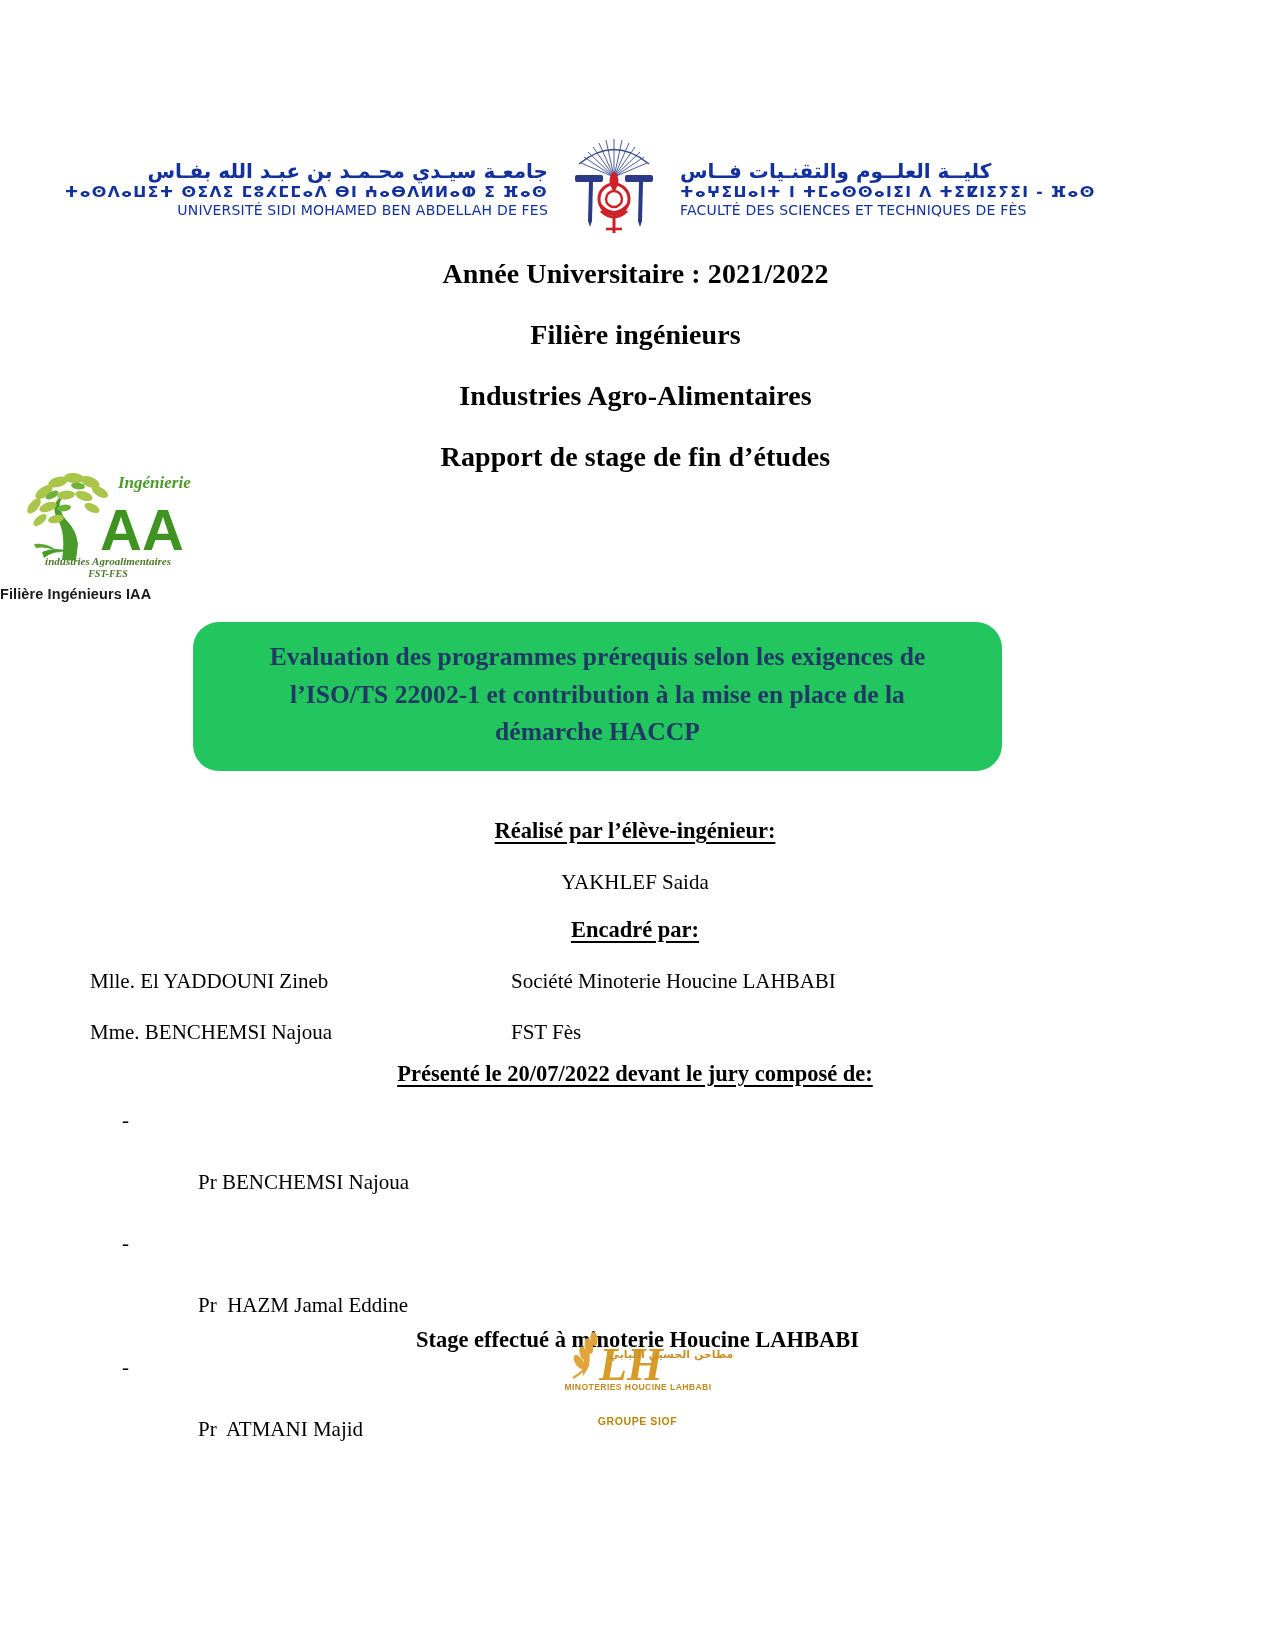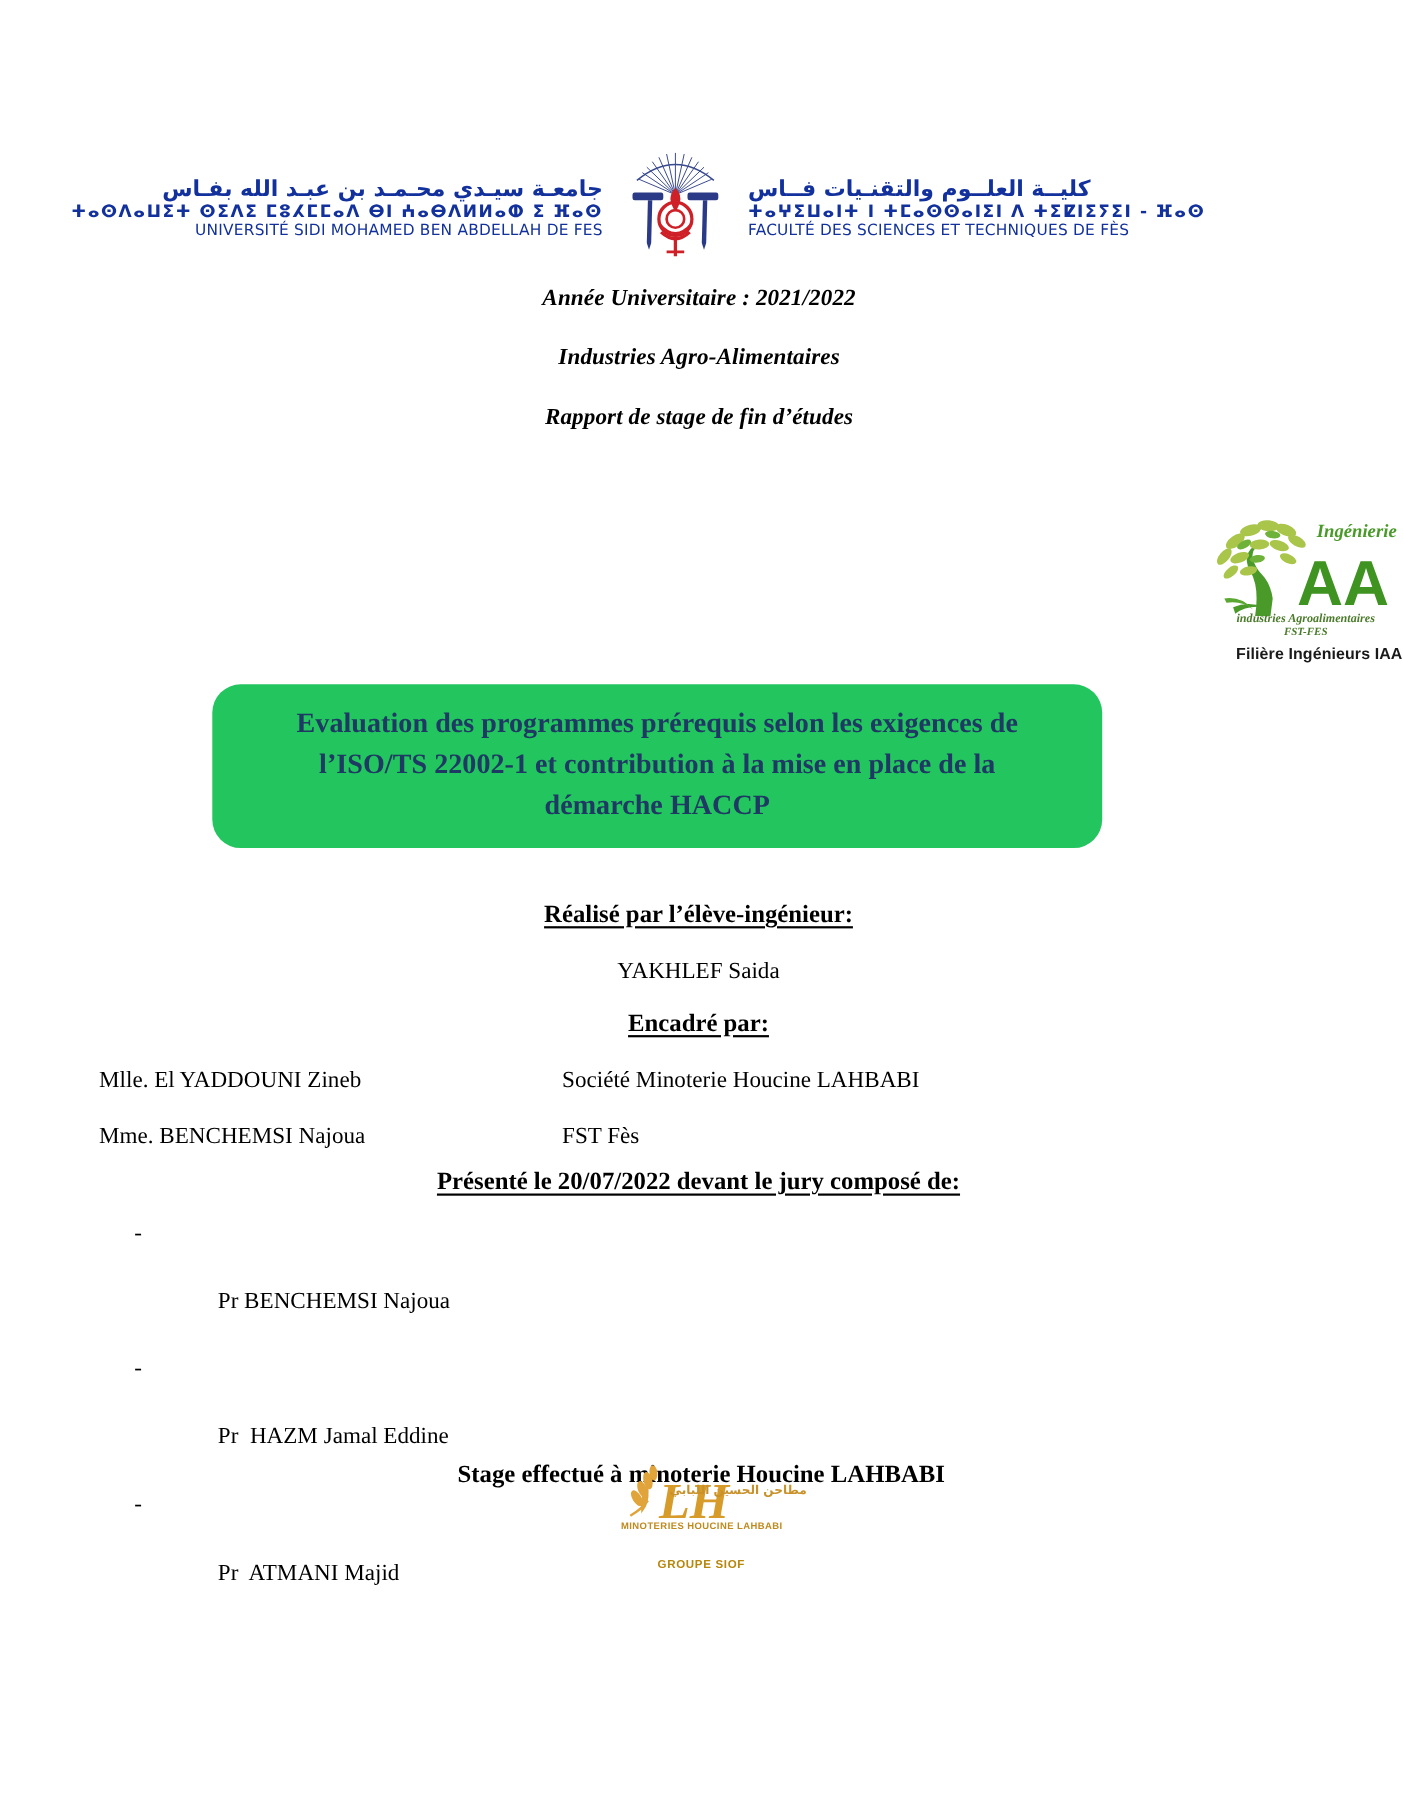--- a/index.html
+++ b/index.html
@@ -77,34 +77,33 @@
 
   
   .heads {
     position: absolute;
     top: 258px;
     left: 0;
     width: 1275px;
     text-align: center;
   }
   .head-line {
-    font-size: 21px;
+    font-size: 28px;
     font-weight: bold;
     margin: 0 4px 29px 0;
     letter-spacing: 0.1px;
-    font-style: italic;
   }
 
   
   .iaa-wrap {
     position: absolute;
     top: 462px;
     left: 0;
     width: 1275px;
-    text-align: right;
+    text-align: left;
   }
   .iaa-logo {
     width: 196px;
     height: 118px;
     display: inline-block;
   }
   .iaa-caption {
     font-family: "Liberation Sans", sans-serif;
     font-size: 14.5px;
     font-weight: bold;
@@ -291,20 +290,21 @@
 
     <div class="inst-block inst-right">
       <div class="ar-line">كليــة العلــوم والتقنـيات فــاس</div>
       <div class="tif-line">ⵜⴰⵖⵉⵡⴰⵏⵜ ⵏ ⵜⵎⴰⵙⵙⴰⵏⵉⵏ ⴷ ⵜⵉⵇⵏⵉⵢⵉⵏ - ⴼⴰⵙ</div>
       <div class="lat-line">FACULTÉ DES SCIENCES ET TECHNIQUES DE FÈS</div>
     </div>
   </div>
 
   <div class="heads">
     <div class="head-line">Année Universitaire : 2021/2022</div>
+    <div class="head-line">Filière ingénieurs</div>
     <div class="head-line">Industries Agro-Alimentaires</div>
     <div class="head-line">Rapport de stage de fin d’études</div>
   </div>
 
   <div class="iaa-wrap">
     <svg class="iaa-logo" viewBox="0 0 196 118" aria-hidden="true">
 
       <path d="M62 98 q4 -26 -4 -40 q-6 -10 -2 -18 q3 -6 10 -6 q-8 4 -6 12 q2 8 8 14 q8 8 10 22 l-2 16 z" fill="#4a9a2a"></path>
       <path d="M44 96 q10 -8 26 -6 q-14 -6 -28 0 z" fill="#4a9a2a"></path>
       <path d="M36 86 q14 -2 24 6 q-10 -12 -26 -10 z" fill="#5aa832"></path>

